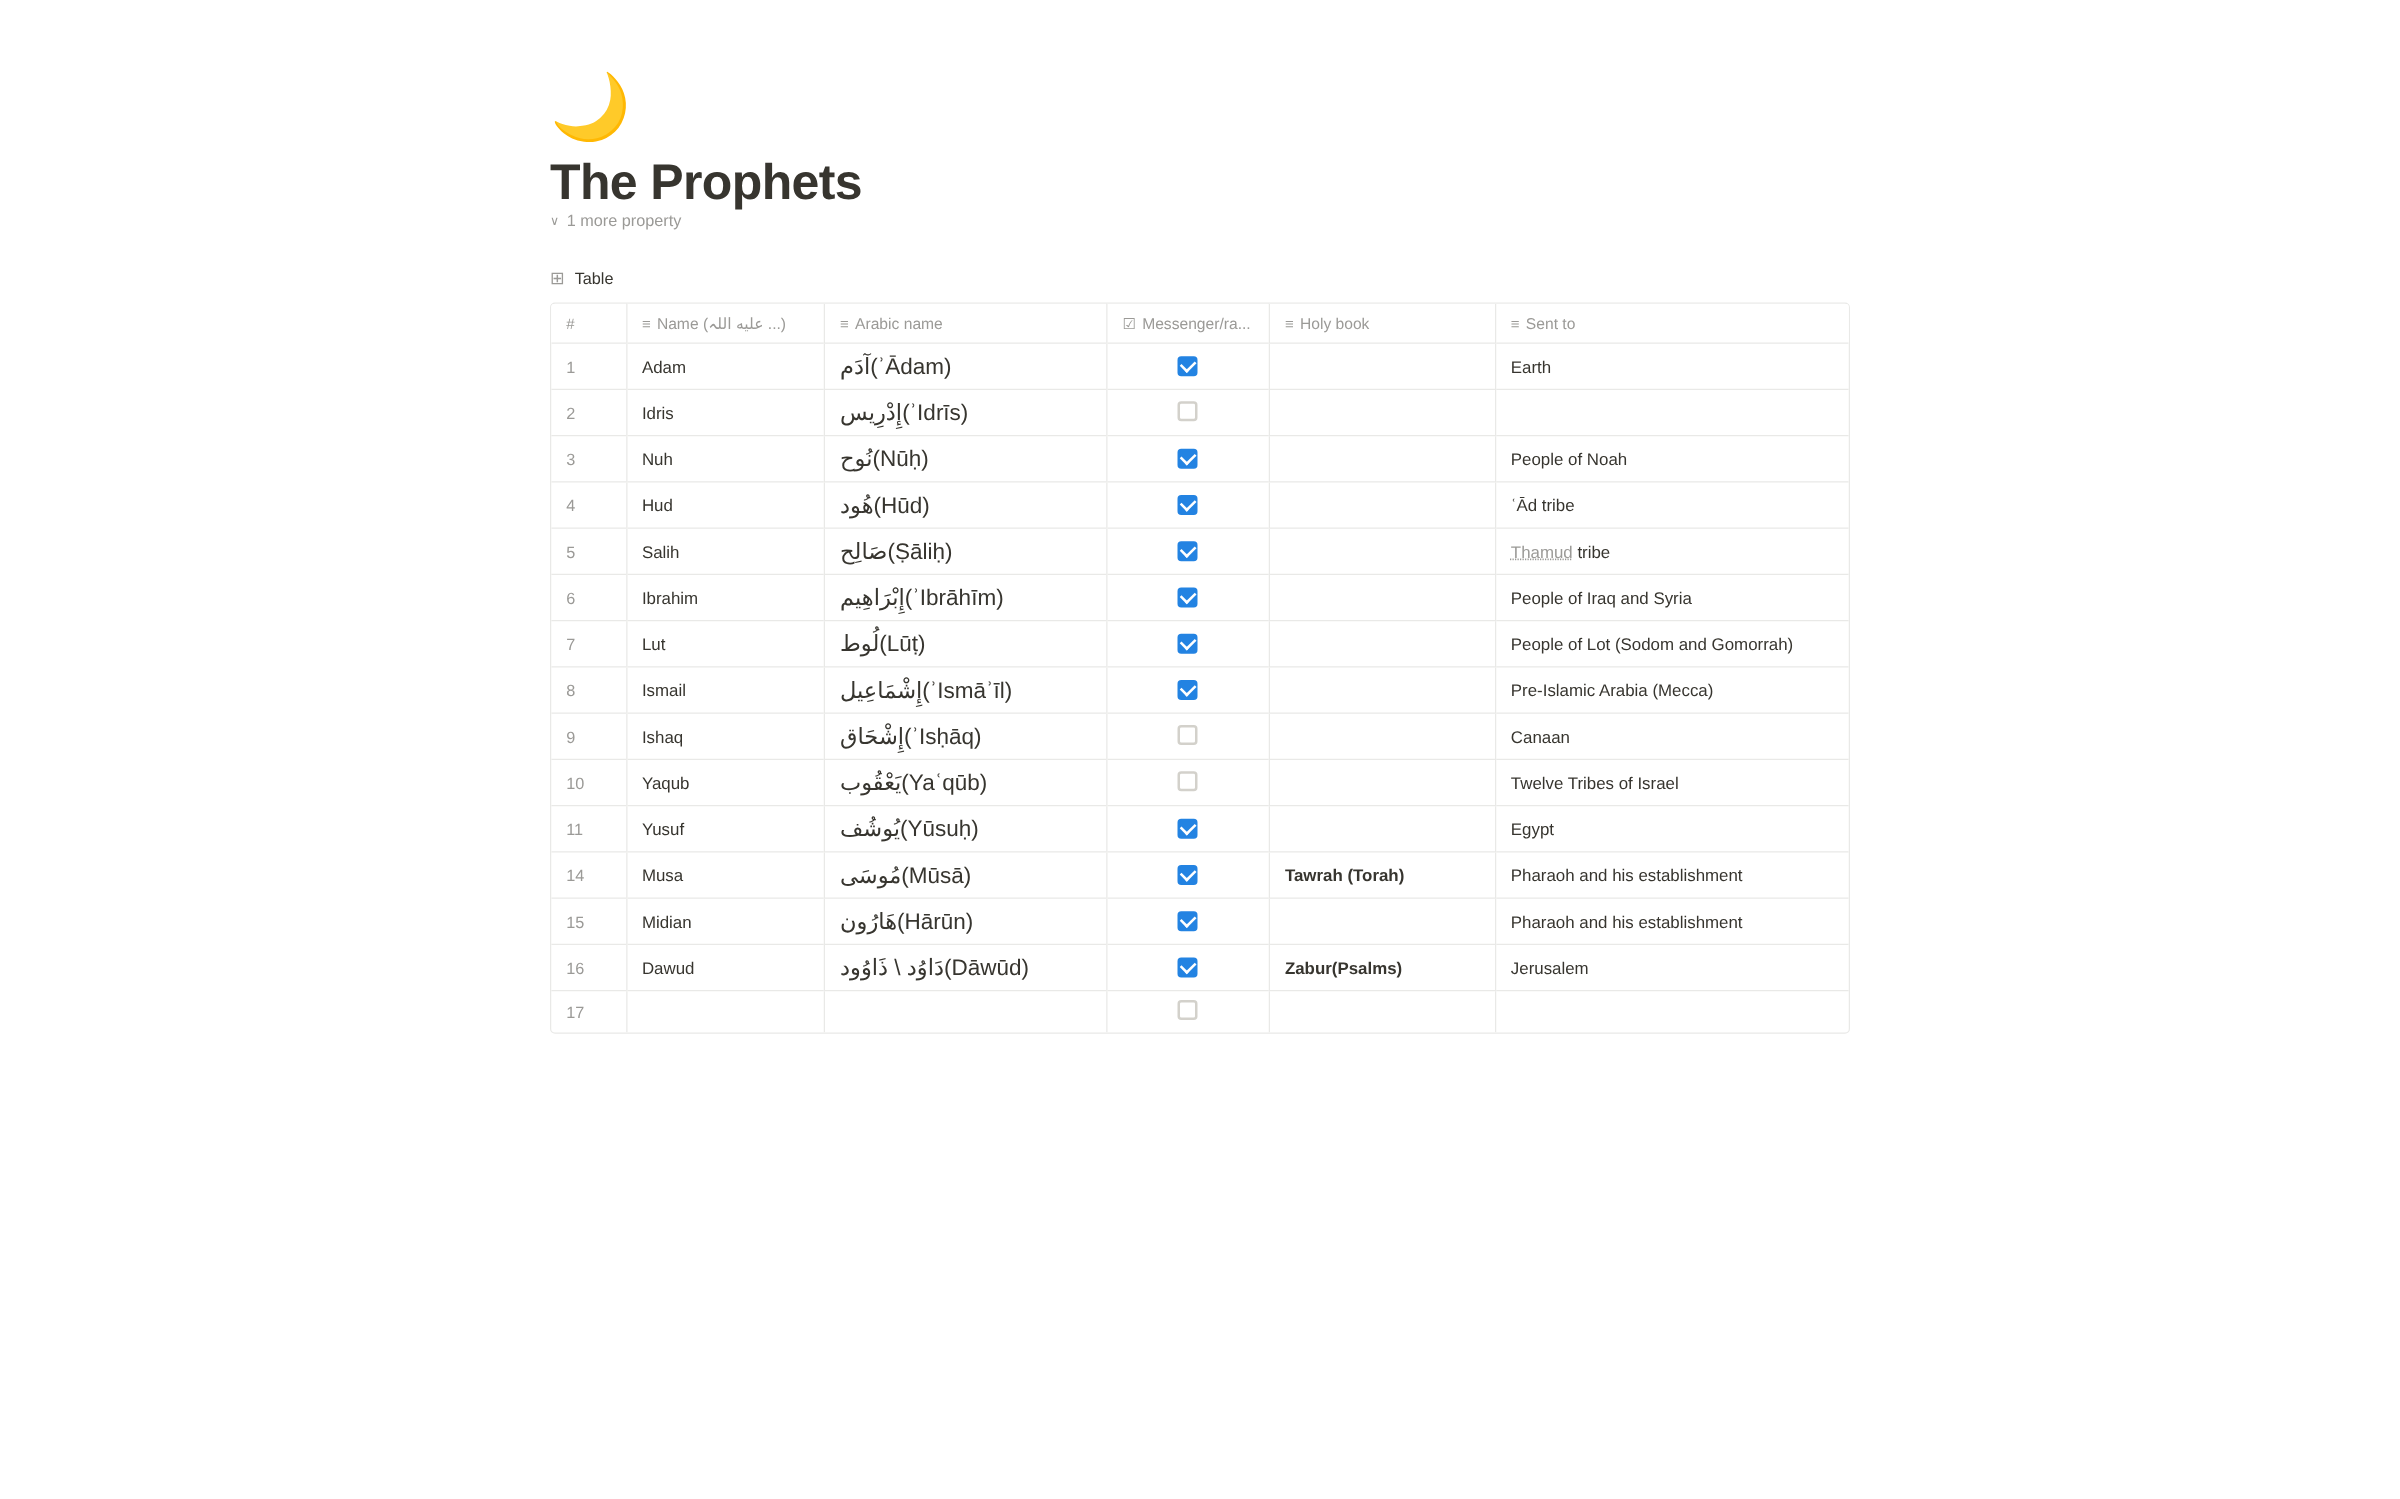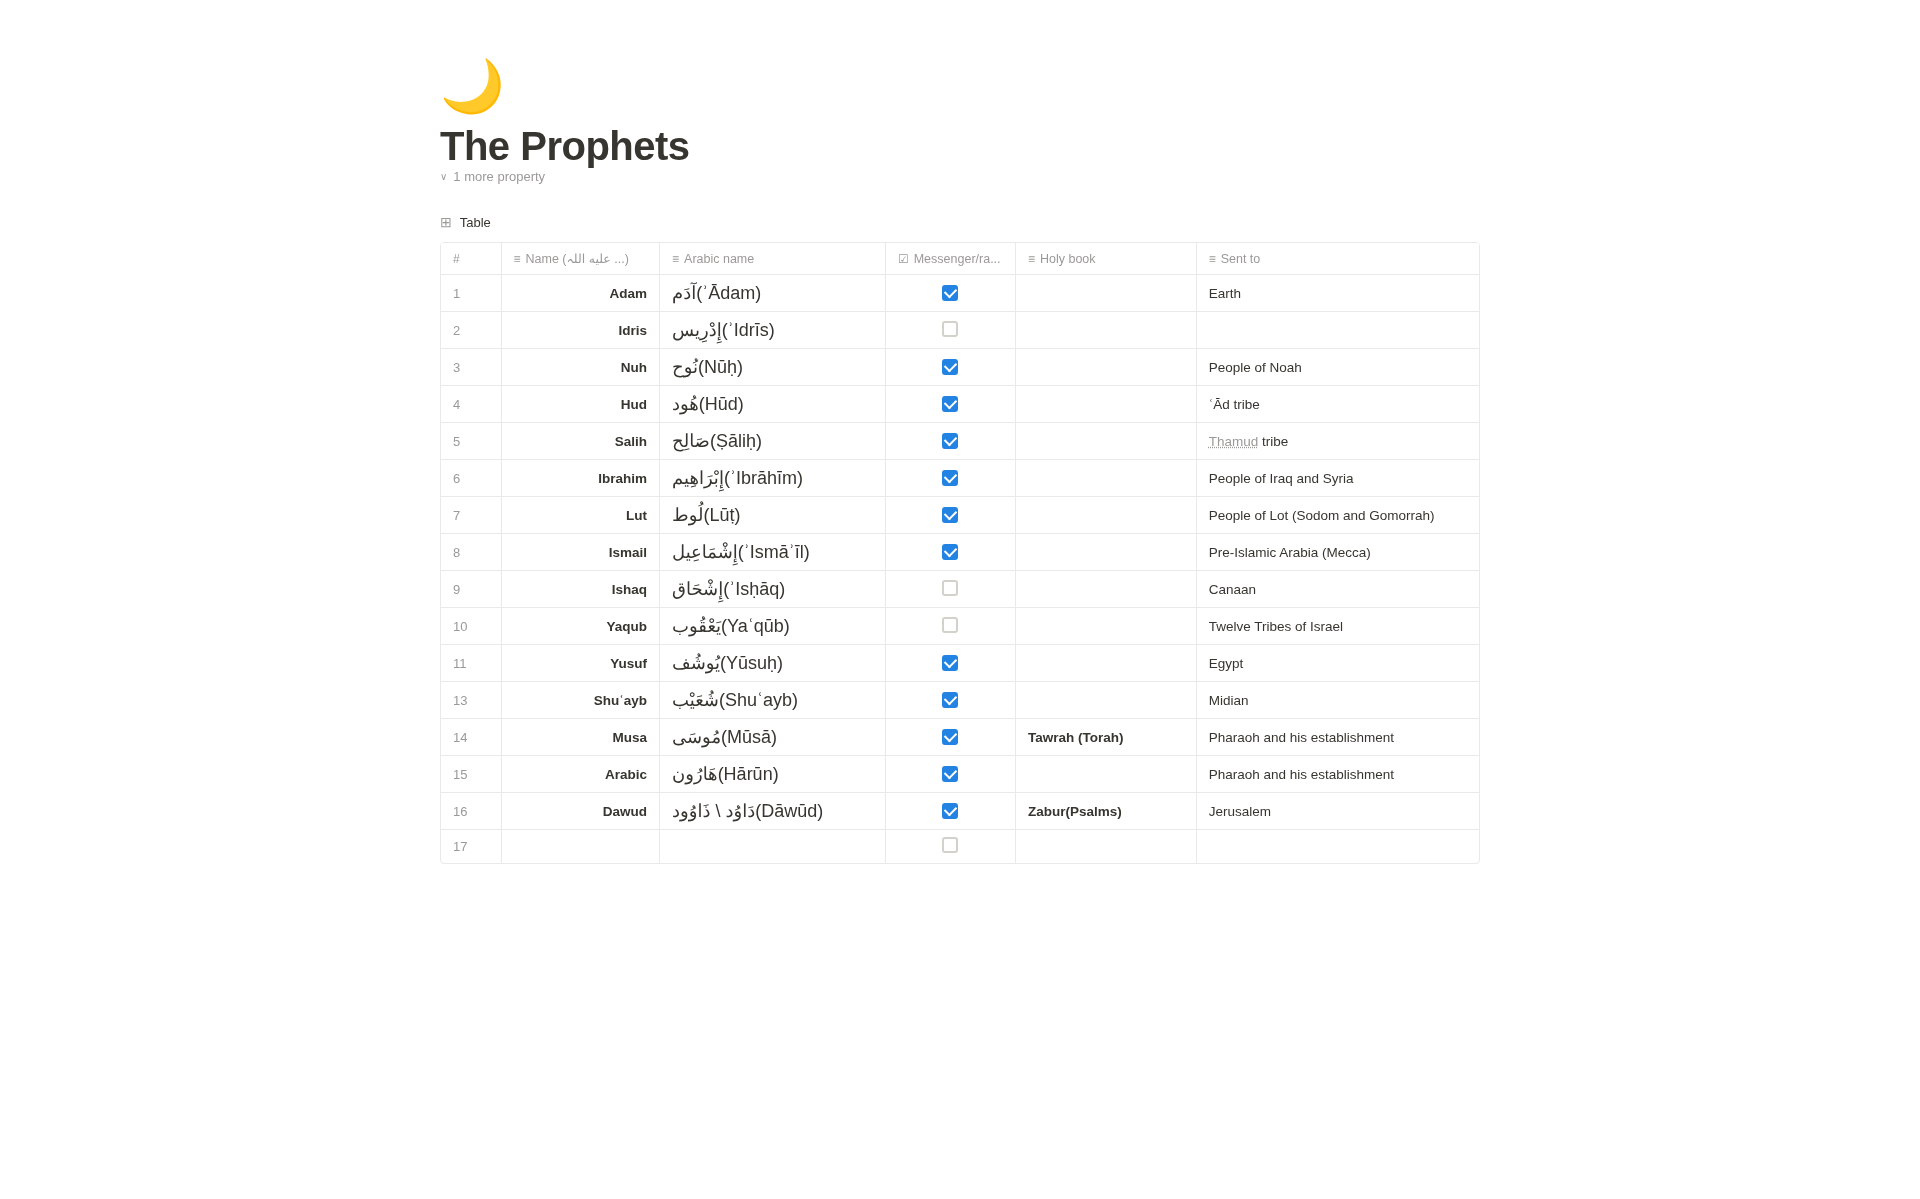--- a/index.html
+++ b/index.html
@@ -91,21 +91,21 @@
       vertical-align: middle;
     }
     td:last-child { border-right: none; }
 
     .row-num {
       color: #9b9a97;
       font-size: 13px;
       width: 60px;
       text-align: left;
     }
-    .name-cell { font-weight: 700; min-width: 130px; text-align: right; }
+    .name-cell { font-weight: 400; min-width: 130px; }
     .arabic-cell {
       min-width: 200px;
       font-size: 18px;
       direction: auto;
     }
     .messenger-cell { width: 120px; text-align: center; }
     .holy-book-cell { min-width: 160px; font-weight: bold; }
     .sent-to-cell { min-width: 220px; }
 
     .checkbox {
@@ -287,38 +287,30 @@
           </tr>
           <tr>
             <td class="row-num">11</td>
             <td class="name-cell">Yusuf</td>
             <td class="arabic-cell">يُوشُف(Yūsuḥ)</td>
             <td class="messenger-cell"><span class="checkbox checked"></span></td>
             <td class="holy-book-cell"></td>
             <td class="sent-to-cell">Egypt</td>
           </tr>
           <tr>
-            <td class="row-num">13</td>
-            <td class="name-cell">Shuʿayb</td>
-            <td class="arabic-cell">شُعَيْب(Shuʿayb)</td>
-            <td class="messenger-cell"><span class="checkbox checked"></span></td>
-            <td class="holy-book-cell"></td>
-            <td class="sent-to-cell">Midian</td>
-          </tr>
-          <tr>
             <td class="row-num">14</td>
             <td class="name-cell">Musa</td>
             <td class="arabic-cell">مُوسَى(Mūsā)</td>
             <td class="messenger-cell"><span class="checkbox checked"></span></td>
             <td class="holy-book-cell">Tawrah (Torah)</td>
             <td class="sent-to-cell">Pharaoh and his establishment</td>
           </tr>
           <tr>
             <td class="row-num">15</td>
-            <td class="name-cell">Arabic</td>
+            <td class="name-cell">Midian</td>
             <td class="arabic-cell">هَارُون(Hārūn)</td>
             <td class="messenger-cell"><span class="checkbox checked"></span></td>
             <td class="holy-book-cell"></td>
             <td class="sent-to-cell">Pharaoh and his establishment</td>
           </tr>
           <tr>
             <td class="row-num">16</td>
             <td class="name-cell">Dawud</td>
             <td class="arabic-cell">دَاوُد \ ذَاوُود(Dāwūd)</td>
             <td class="messenger-cell"><span class="checkbox checked"></span></td>

